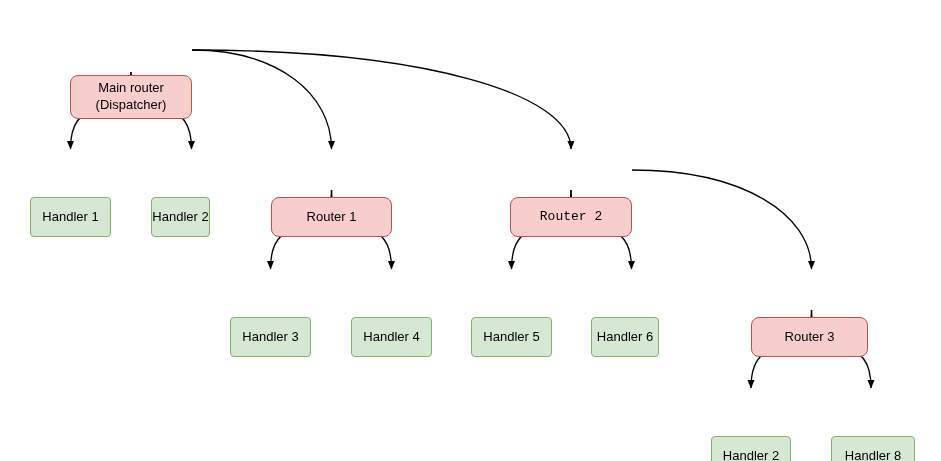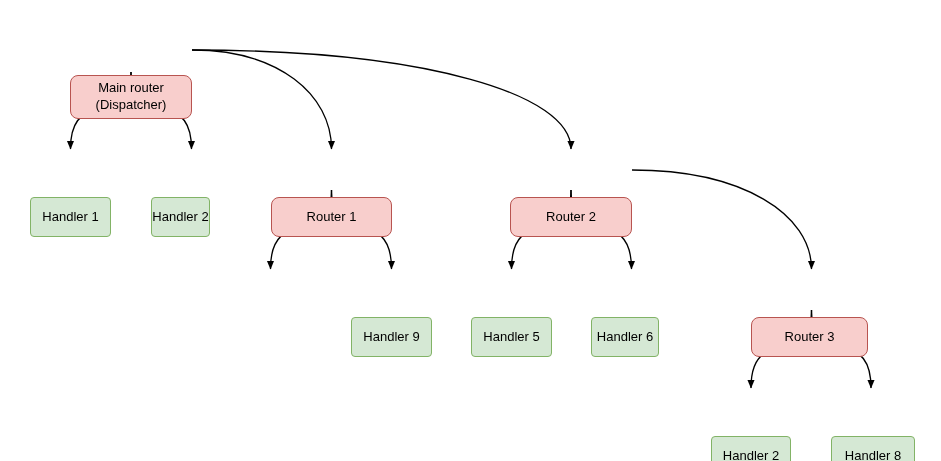--- a/index.html
+++ b/index.html
@@ -75,25 +75,28 @@
       </div>
       <div class="node handler" style="left: 30px; top: 150px; width: 81px; height: 40px;">
         <div class="label-line">Handler 1</div>
       </div>
       <div class="node handler" style="left: 151px; top: 150px; width: 59px; height: 40px;">
         <div class="label-line">Handler 2</div>
       </div>
       <div class="node router" style="left: 271px; top: 150px; width: 121px; height: 40px;">
         <div class="label-line">Router 1</div>
       </div>
-      <div class="node router" style="left: 510px; top: 150px; width: 122px; height: 40px;">
+      <div class="node router" style="left: 510px; top: 150px; width: 122px; height: 40px; font-family: Liberation Mono, monospace;">
         <div class="label-line">Router 2</div>
       </div>
+      <div class="node handler" style="left: 230px; top: 270px; width: 81px; height: 40px;">
+        <div class="label-line">Handler 3</div>
+      </div>
       <div class="node handler" style="left: 351px; top: 270px; width: 81px; height: 40px;">
-        <div class="label-line">Handler 9</div>
+        <div class="label-line">Handler 4</div>
       </div>
       <div class="node handler" style="left: 471px; top: 270px; width: 81px; height: 40px;">
         <div class="label-line">Handler 5</div>
       </div>
       <div class="node handler" style="left: 591px; top: 270px; width: 68px; height: 40px;">
         <div class="label-line">Handler 6</div>
       </div>
       <div class="node router" style="left: 751px; top: 270px; width: 117px; height: 40px;">
         <div class="label-line">Router 3</div>
       </div>

